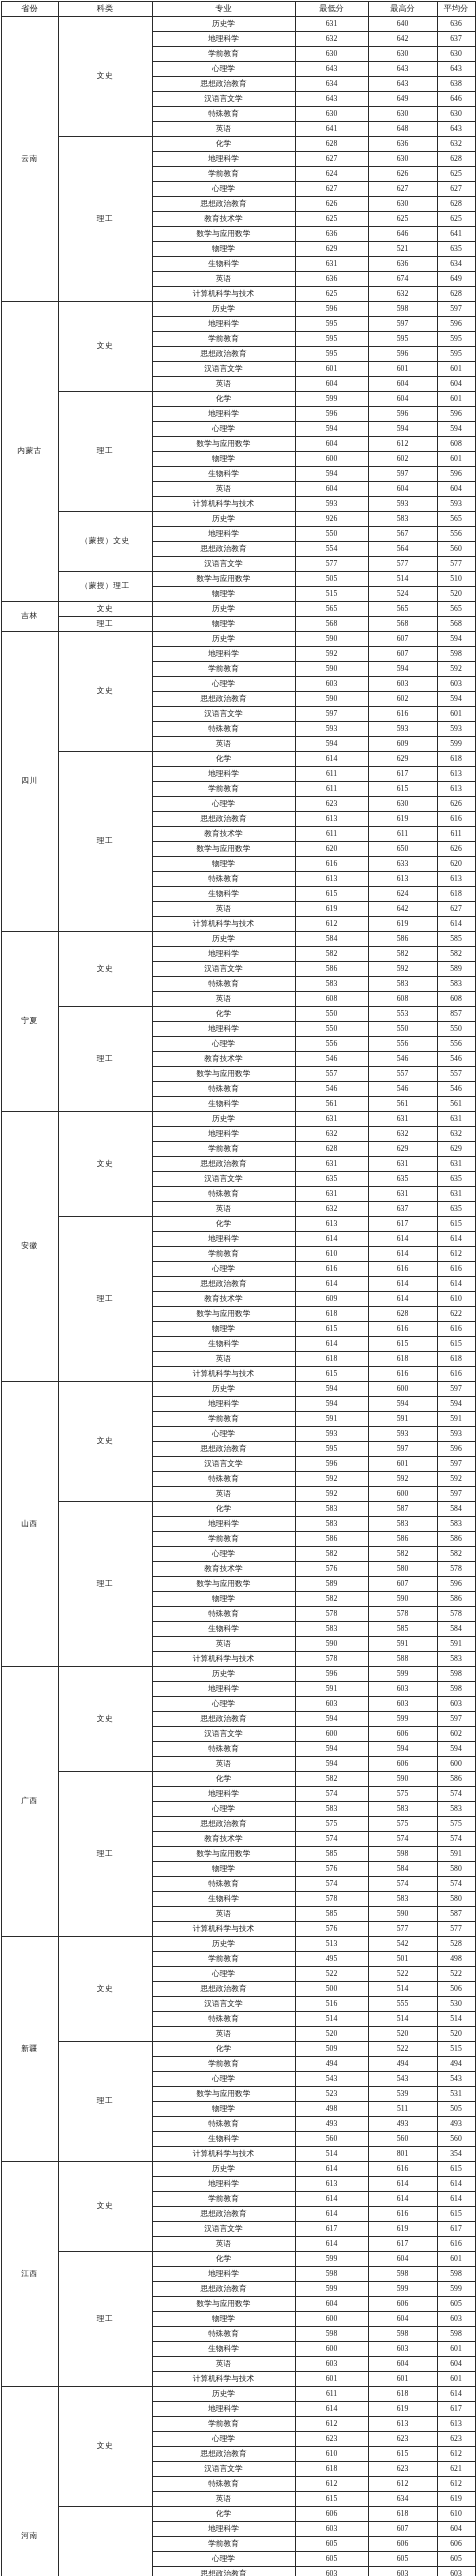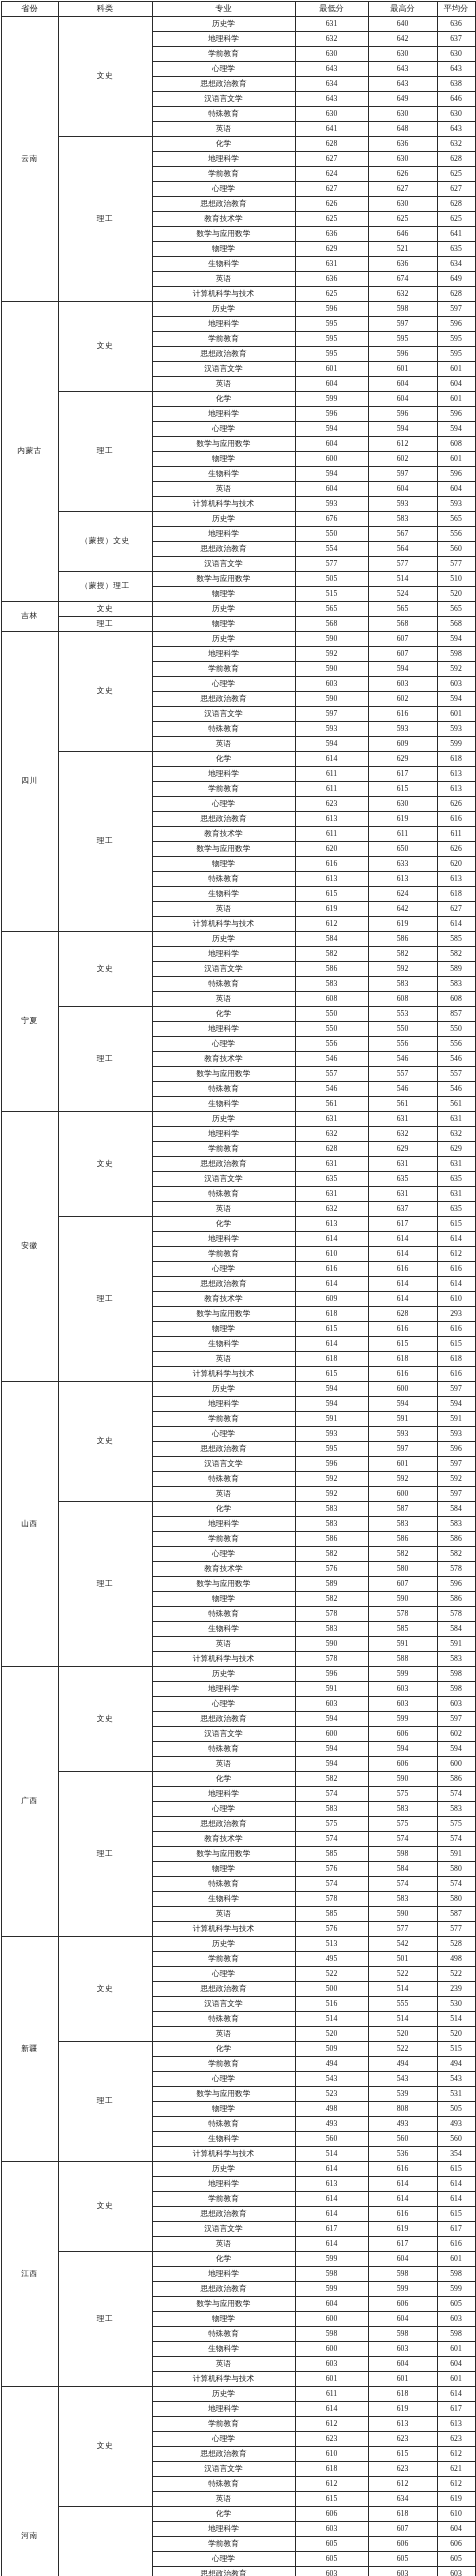--- a/index.html
+++ b/index.html
@@ -269,21 +269,21 @@
         </tr>
         <tr>
           <td class="major">计算机科学与技术</td>
           <td class="score">593</td>
           <td class="score">593</td>
           <td class="score">593</td>
         </tr>
         <tr>
           <td class="category" rowspan="4">（蒙授）文史</td>
           <td class="major">历史学</td>
-          <td class="score">676</td>
+          <td class="score">926</td>
           <td class="score">583</td>
           <td class="score">565</td>
         </tr>
         <tr>
           <td class="major">地理科学</td>
           <td class="score">550</td>
           <td class="score">567</td>
           <td class="score">556</td>
         </tr>
         <tr>
@@ -602,21 +602,21 @@
         <tr>
           <td class="major">教育技术学</td>
           <td class="score">609</td>
           <td class="score">614</td>
           <td class="score">610</td>
         </tr>
         <tr>
           <td class="major">数学与应用数学</td>
           <td class="score">618</td>
           <td class="score">628</td>
-          <td class="score">293</td>
+          <td class="score">622</td>
         </tr>
         <tr>
           <td class="major">物理学</td>
           <td class="score">615</td>
           <td class="score">616</td>
           <td class="score">616</td>
         </tr>
         <tr>
           <td class="major">生物科学</td>
           <td class="score">614</td>
@@ -880,21 +880,21 @@
         <tr>
           <td class="major">心理学</td>
           <td class="score">522</td>
           <td class="score">522</td>
           <td class="score">522</td>
         </tr>
         <tr>
           <td class="major">思想政治教育</td>
           <td class="score">500</td>
           <td class="score">514</td>
-          <td class="score">239</td>
+          <td class="score">506</td>
         </tr>
         <tr>
           <td class="major">汉语言文学</td>
           <td class="score">516</td>
           <td class="score">555</td>
           <td class="score">530</td>
         </tr>
         <tr>
           <td class="major">特殊教育</td>
           <td class="score">514</td>
@@ -928,39 +928,39 @@
         </tr>
         <tr>
           <td class="major">数学与应用数学</td>
           <td class="score">523</td>
           <td class="score">539</td>
           <td class="score">531</td>
         </tr>
         <tr>
           <td class="major">物理学</td>
           <td class="score">498</td>
-          <td class="score">808</td>
+          <td class="score">511</td>
           <td class="score">505</td>
         </tr>
         <tr>
           <td class="major">特殊教育</td>
           <td class="score">493</td>
           <td class="score">493</td>
           <td class="score">493</td>
         </tr>
         <tr>
           <td class="major">生物科学</td>
           <td class="score">560</td>
           <td class="score">560</td>
           <td class="score">560</td>
         </tr>
         <tr>
           <td class="major">计算机科学与技术</td>
           <td class="score">514</td>
-          <td class="score">536</td>
+          <td class="score">801</td>
           <td class="score">354</td>
         </tr>
         <tr>
           <td class="province" rowspan="15">江西</td>
           <td class="category" rowspan="6">文史</td>
           <td class="major">历史学</td>
           <td class="score">614</td>
           <td class="score">616</td>
           <td class="score">615</td>
         </tr>

